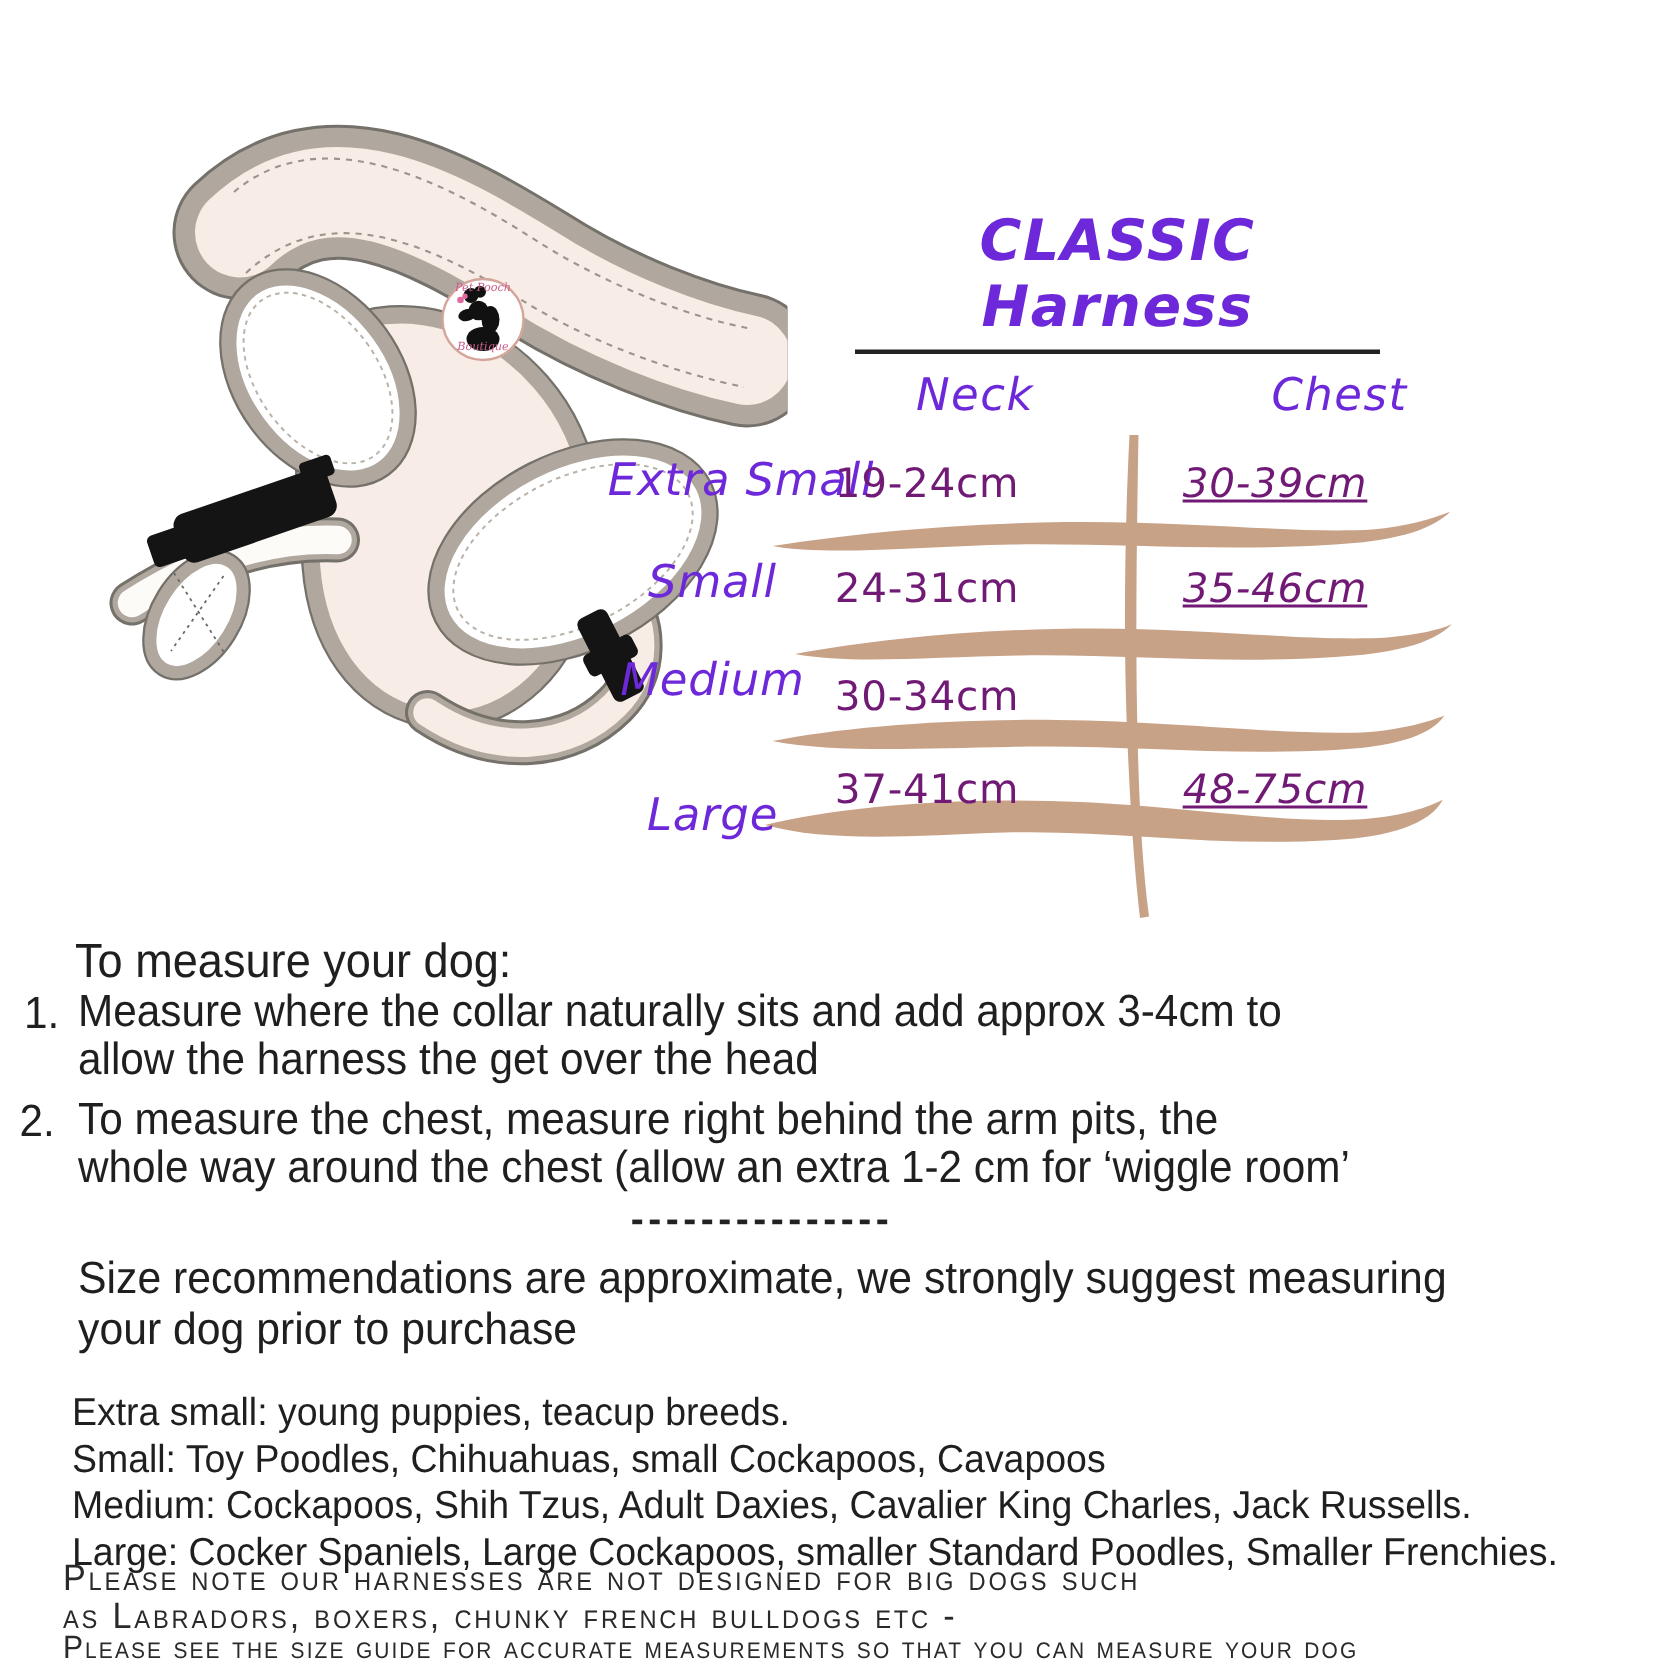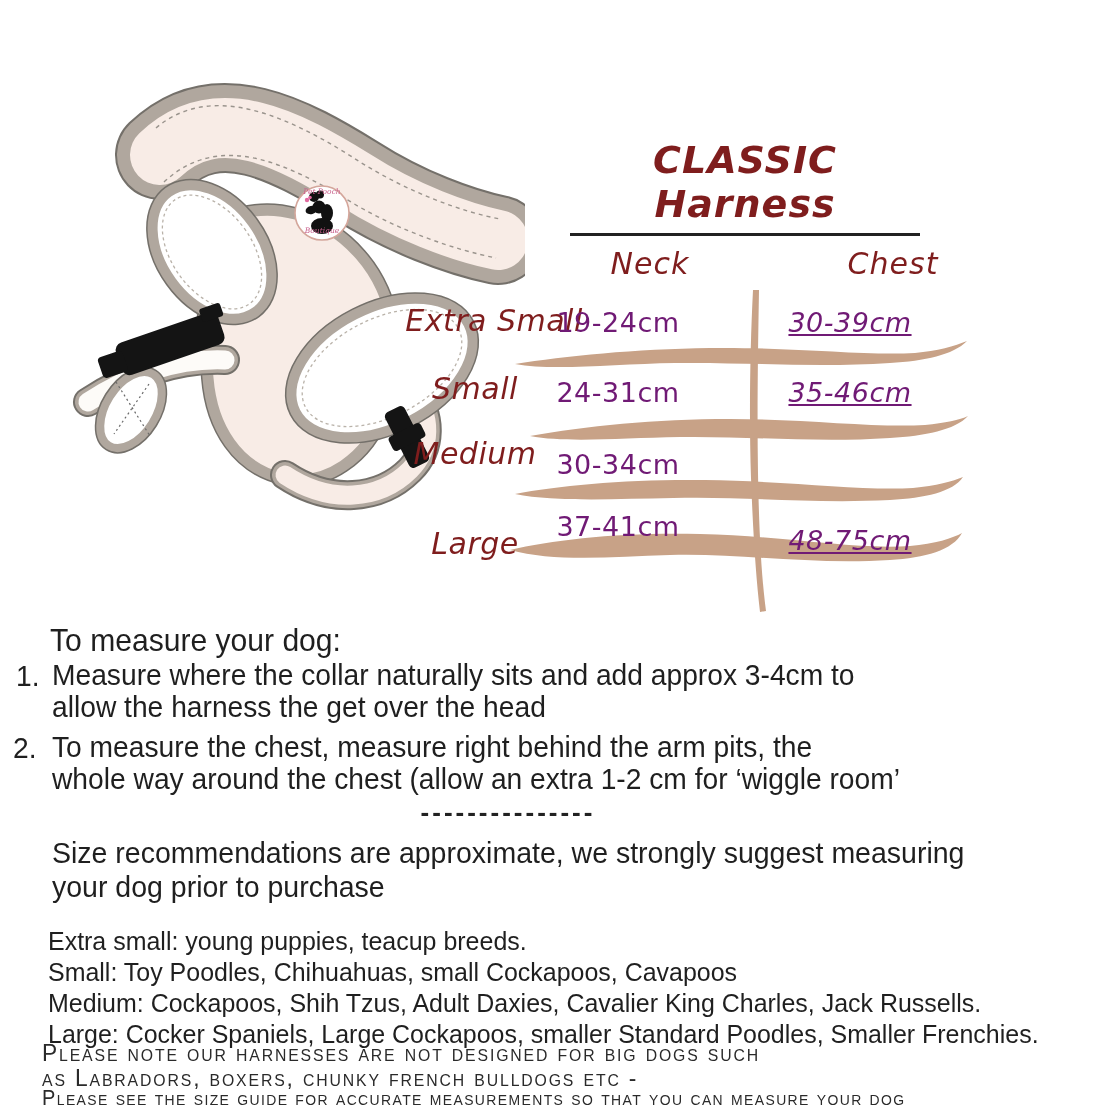--- a/index.html
+++ b/index.html
@@ -2,21 +2,21 @@
 <html><head>
 <meta charset="utf-8">
 <style>
   html,body{margin:0;padding:0;background:#fff;}
   .canvas{
     position:relative;width:1116px;height:1116px;background:#ffffff;
     font-family:"Liberation Sans",sans-serif;color:#1f1f1f;overflow:hidden;
   }
   .abs{position:absolute;}
   
-  .hand{font-family:"DejaVu Sans",sans-serif;font-style:italic;color:#7f1d1d;}
+  .hand{font-family:"DejaVu Sans",sans-serif;font-style:italic;color:#6d28d9;}
   .title{font-size:38px;font-weight:600;letter-spacing:1px;text-align:center;}
   .title .underline{display:inline-block;border-bottom:3px solid #222;padding:0 6px 7px 6px;}
   .col-header{font-size:30px;letter-spacing:1px;text-align:center;width:150px;}
   .row-label{font-size:30px;letter-spacing:.5px;text-align:center;width:220px;}
   .cell{font-family:"DejaVu Sans",sans-serif;font-size:27px;color:#701a75;
         letter-spacing:.5px;text-align:center;width:180px;}
   .cell.chest{font-style:italic;text-decoration:underline;}
   
   .body-txt{font-size:30px;line-height:32px;white-space:pre-line;
             transform:scaleX(.94);transform-origin:left top;}
@@ -141,21 +141,21 @@
   <div class="abs row-label hand" style="left:365px;top:371px;">Small</div>
   <div class="abs row-label hand" style="left:365px;top:498px;margin-top:28px;">Large</div>
 
   <div class="abs cell" style="left:528px;top:307px;">19-24cm</div>
   <div class="abs cell" style="left:528px;top:377px;">24-31cm</div>
   <div class="abs cell" style="left:528px;top:449px;">30-34cm</div>
   <div class="abs cell" style="left:528px;top:511px;">37-41cm</div>
 
   <div class="abs cell chest" style="left:760px;top:307px;">30-39cm</div>
   <div class="abs cell chest" style="left:760px;top:377px;">35-46cm</div>
-  <div class="abs cell chest" style="left:760px;top:525px;">48-75cm</div>
+  <div class="abs cell chest" style="left:760px;top:511px;">48-75cm</div>
 
   <div class="abs body-txt" style="left:50px;top:624px;font-size:32px;">To measure your dog:</div>
 
   <div class="abs list-num" style="left:16px;top:659px;">1.</div>
   <div class="abs body-txt" style="left:52px;top:659px;width:940px;">Measure where the collar naturally sits and add approx 3-4cm to
 allow the harness the get over the head</div>
 
   <div class="abs list-num" style="left:13px;top:731px;">2.</div>
   <div class="abs body-txt" style="left:52px;top:731px;width:1000px;">To measure the chest, measure right behind the arm pits, the
 whole way around the chest (allow an extra 1-2 cm for ‘wiggle room’</div>

